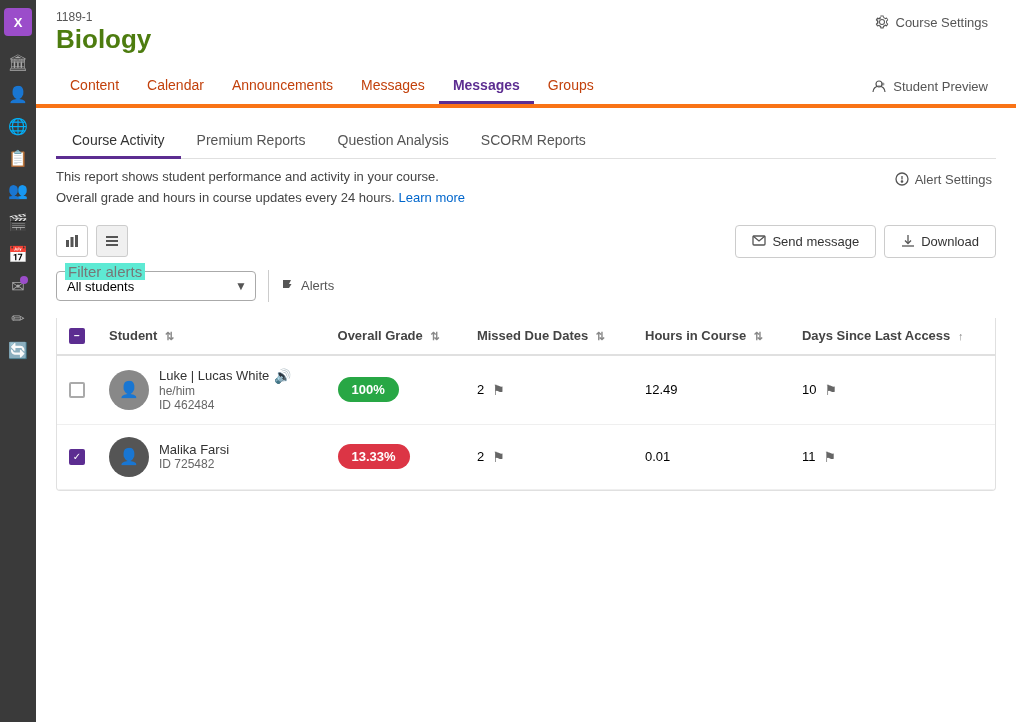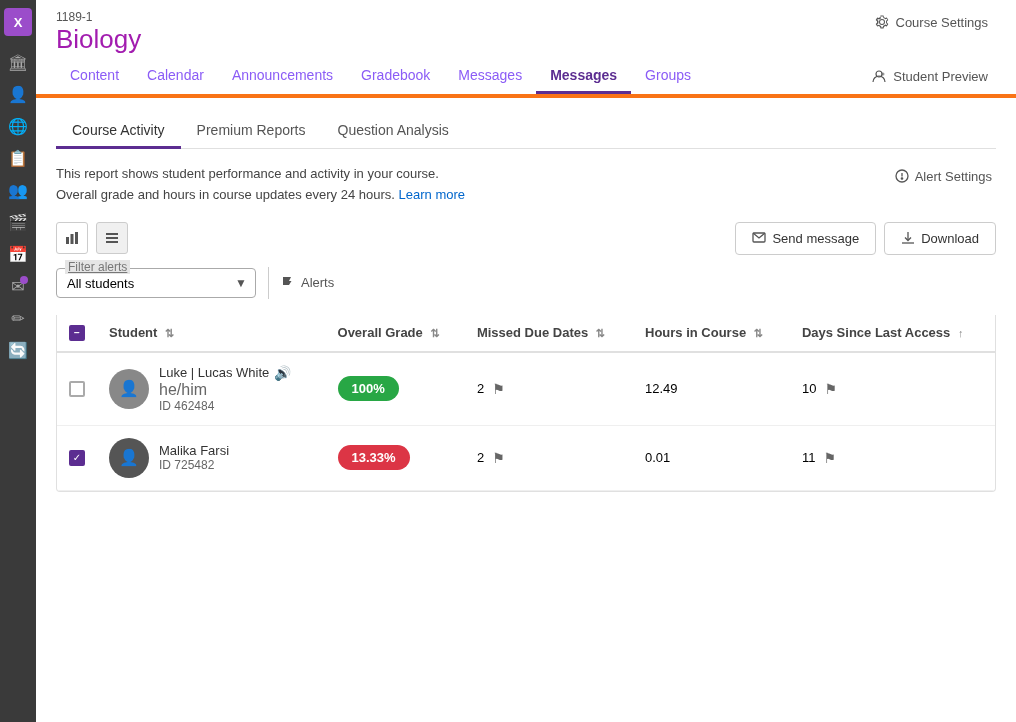--- a/index.html
+++ b/index.html
@@ -50,37 +50,37 @@
       padding: 10px 20px 0;
       border-bottom: 4px solid #f97316;
     }
     .header-top {
       display: flex;
       justify-content: space-between;
       align-items: flex-start;
       margin-bottom: 4px;
     }
     .course-id { font-size: 12px; color: #555; }
-    .course-title { font-size: 26px; font-weight: 400; color: #a21caf; }
+    .course-title { font-size: 26px; font-weight: 700; color: #4d7c0f; margin-bottom: 10px; }
     .course-settings-btn {
       display: flex; align-items: center; gap: 6px;
       background: none; border: none; cursor: pointer;
       color: #555; font-size: 13px; padding: 4px 8px;
     }
 
     
     .nav-tabs {
       display: flex;
       align-items: center;
       gap: 0;
     }
     .nav-tab {
       padding: 8px 14px;
       font-size: 14px;
-      color: #8b5cf6;
+      color: #c2410c;
       cursor: pointer;
       text-decoration: none;
       border-bottom: 3px solid transparent;
       white-space: nowrap;
     }
     .nav-tab.active { color: #5c2d91; border-bottom: 3px solid #5c2d91; font-weight: 600; }
     .nav-right {
       margin-left: auto;
       display: flex; align-items: center;
     }
@@ -95,21 +95,21 @@
       flex: 1;
       overflow-y: auto;
       padding: 16px 20px;
     }
 
     
     .sub-tabs {
       display: flex;
       gap: 0;
       border-bottom: 1px solid #e0e0e0;
-      margin-bottom: 15px;
+      margin-bottom: 8px;
     }
     .sub-tab {
       padding: 8px 16px;
       font-size: 14px;
       color: #555;
       cursor: pointer;
       border-bottom: 3px solid transparent;
       margin-bottom: -1px;
     }
     .sub-tab.active { color: #333; border-bottom: 3px solid #5c2d91; font-weight: 500; }
@@ -165,25 +165,24 @@
       border: 1px solid #aaa;
       border-radius: 4px;
       padding: 6px 30px 6px 10px;
       min-width: 200px;
       background: #fff;
       cursor: pointer;
     }
     .filter-label {
       position: absolute;
       top: -9px; left: 8px;
-      background: #e5e5e5;
+      background: #5eead4;
       padding: 0 3px;
-      font-size: 12px;
+      font-size: 15px;
       color: #777;
-      text-decoration: underline;
     }
     .filter-select-wrap select {
       width: 100%;
       border: none;
       background: transparent;
       font-size: 13px;
       appearance: none;
       cursor: pointer;
       outline: none;
     }
@@ -268,21 +267,21 @@
     
     .avatar {
       width: 40px; height: 40px; border-radius: 50%;
       background: #ccc; overflow: hidden;
       display: flex; align-items: center; justify-content: center;
       font-size: 16px; color: #fff; flex-shrink: 0;
     }
     .avatar.dark { background: #555; }
     .student-cell { display: flex; align-items: center; gap: 10px; }
     .student-info .name { font-weight: 500; color: #333; display: flex; align-items: center; gap: 5px; }
-    .student-info .pronoun { font-size: 16px; color: #666; }
+    .student-info .pronoun { font-size: 12px; color: #666; }
     .student-info .id { font-size: 12px; color: #666; }
     .pronounce-icon { color: #5c2d91; font-size: 14px; }
 
     
     .grade-badge {
       display: inline-block;
       padding: 5px 14px;
       border-radius: 20px;
       font-weight: 600;
       font-size: 13px;
@@ -329,21 +328,20 @@
           <path d="M9.5 1.5h-3L6 3.2a5.1 5.1 0 0 0-1.2.7L3.2 3.5l-1.5 2.6 1.3 1.1a5.2 5.2 0 0 0 0 1.6L1.7 9.9l1.5 2.6 1.6-.4c.4.3.8.5 1.2.7l.5 1.7h3l.5-1.7c.4-.2.8-.4 1.2-.7l1.6.4 1.5-2.6-1.3-1.1c0-.3.1-.5.1-.8s0-.5-.1-.8l1.3-1.1L12.8 3.5l-1.6.4A5.1 5.1 0 0 0 10 3.2L9.5 1.5zm-1.5 1h1l.4 1.5.4.2c.5.2.9.5 1.3.8l.3.2 1.4-.4.5.9-1.2 1-.1.4c.1.3.1.5.1.8s0 .5-.1.8l-.1.4 1.2 1-.5.9-1.4-.4-.3.2c-.4.3-.8.6-1.3.8l-.4.2L8.5 13.5h-1l-.4-1.5-.4-.2c-.5-.2-.9-.5-1.3-.8l-.3-.2-1.4.4-.5-.9 1.2-1 .1-.4c-.1-.3-.1-.5-.1-.8s0-.5.1-.8l.1-.4-1.2-1 .5-.9 1.4.4.3-.2c.4-.3.8-.6 1.3-.8l.4-.2L6 2.5h1z"></path>
         </svg>
         <span>Course Settings</span>
       </button>
     </div>
 
     <div class="nav-tabs">
       <a class="nav-tab">Content</a>
       <a class="nav-tab">Calendar</a>
       <a class="nav-tab">Announcements</a>
-      <a class="nav-tab">Gradebook</a>
       <a class="nav-tab">Messages</a>
       <a class="nav-tab active">Messages</a>
       <a class="nav-tab">Groups</a>
       <div class="nav-right">
         <button class="student-preview-btn">
           <svg class="icon-svg" viewBox="0 0 16 16" fill="#555">
             <circle cx="8" cy="5" r="3" fill="none" stroke="#555" stroke-width="1.2"></circle>
             <path d="M2 13c0-3.3 2.7-6 6-6s6 2.7 6 6" fill="none" stroke="#555" stroke-width="1.2"></path>
             <circle cx="12" cy="5" r="1.5" fill="#555" opacity="0.6"></circle>
           </svg>
@@ -352,20 +350,21 @@
       </div>
     </div>
   </div>
 
   <div class="content">
 
     <div class="sub-tabs">
       <div class="sub-tab active">Course Activity</div>
       <div class="sub-tab">Premium Reports</div>
       <div class="sub-tab">Question Analysis</div>
+      <div class="sub-tab">SCORM Reports</div>
     </div>
 
     <div class="info-row">
       <div class="info-text">
         <span>This report shows student performance and activity in your course.</span><br>
         <span>Overall grade and hours in course updates every 24 hours.</span>
         <a href="#">Learn more</a>
       </div>
       <button class="alert-settings-btn">
         <svg class="icon-svg" viewBox="0 0 16 16" fill="none" stroke="#555" stroke-width="1.3">

